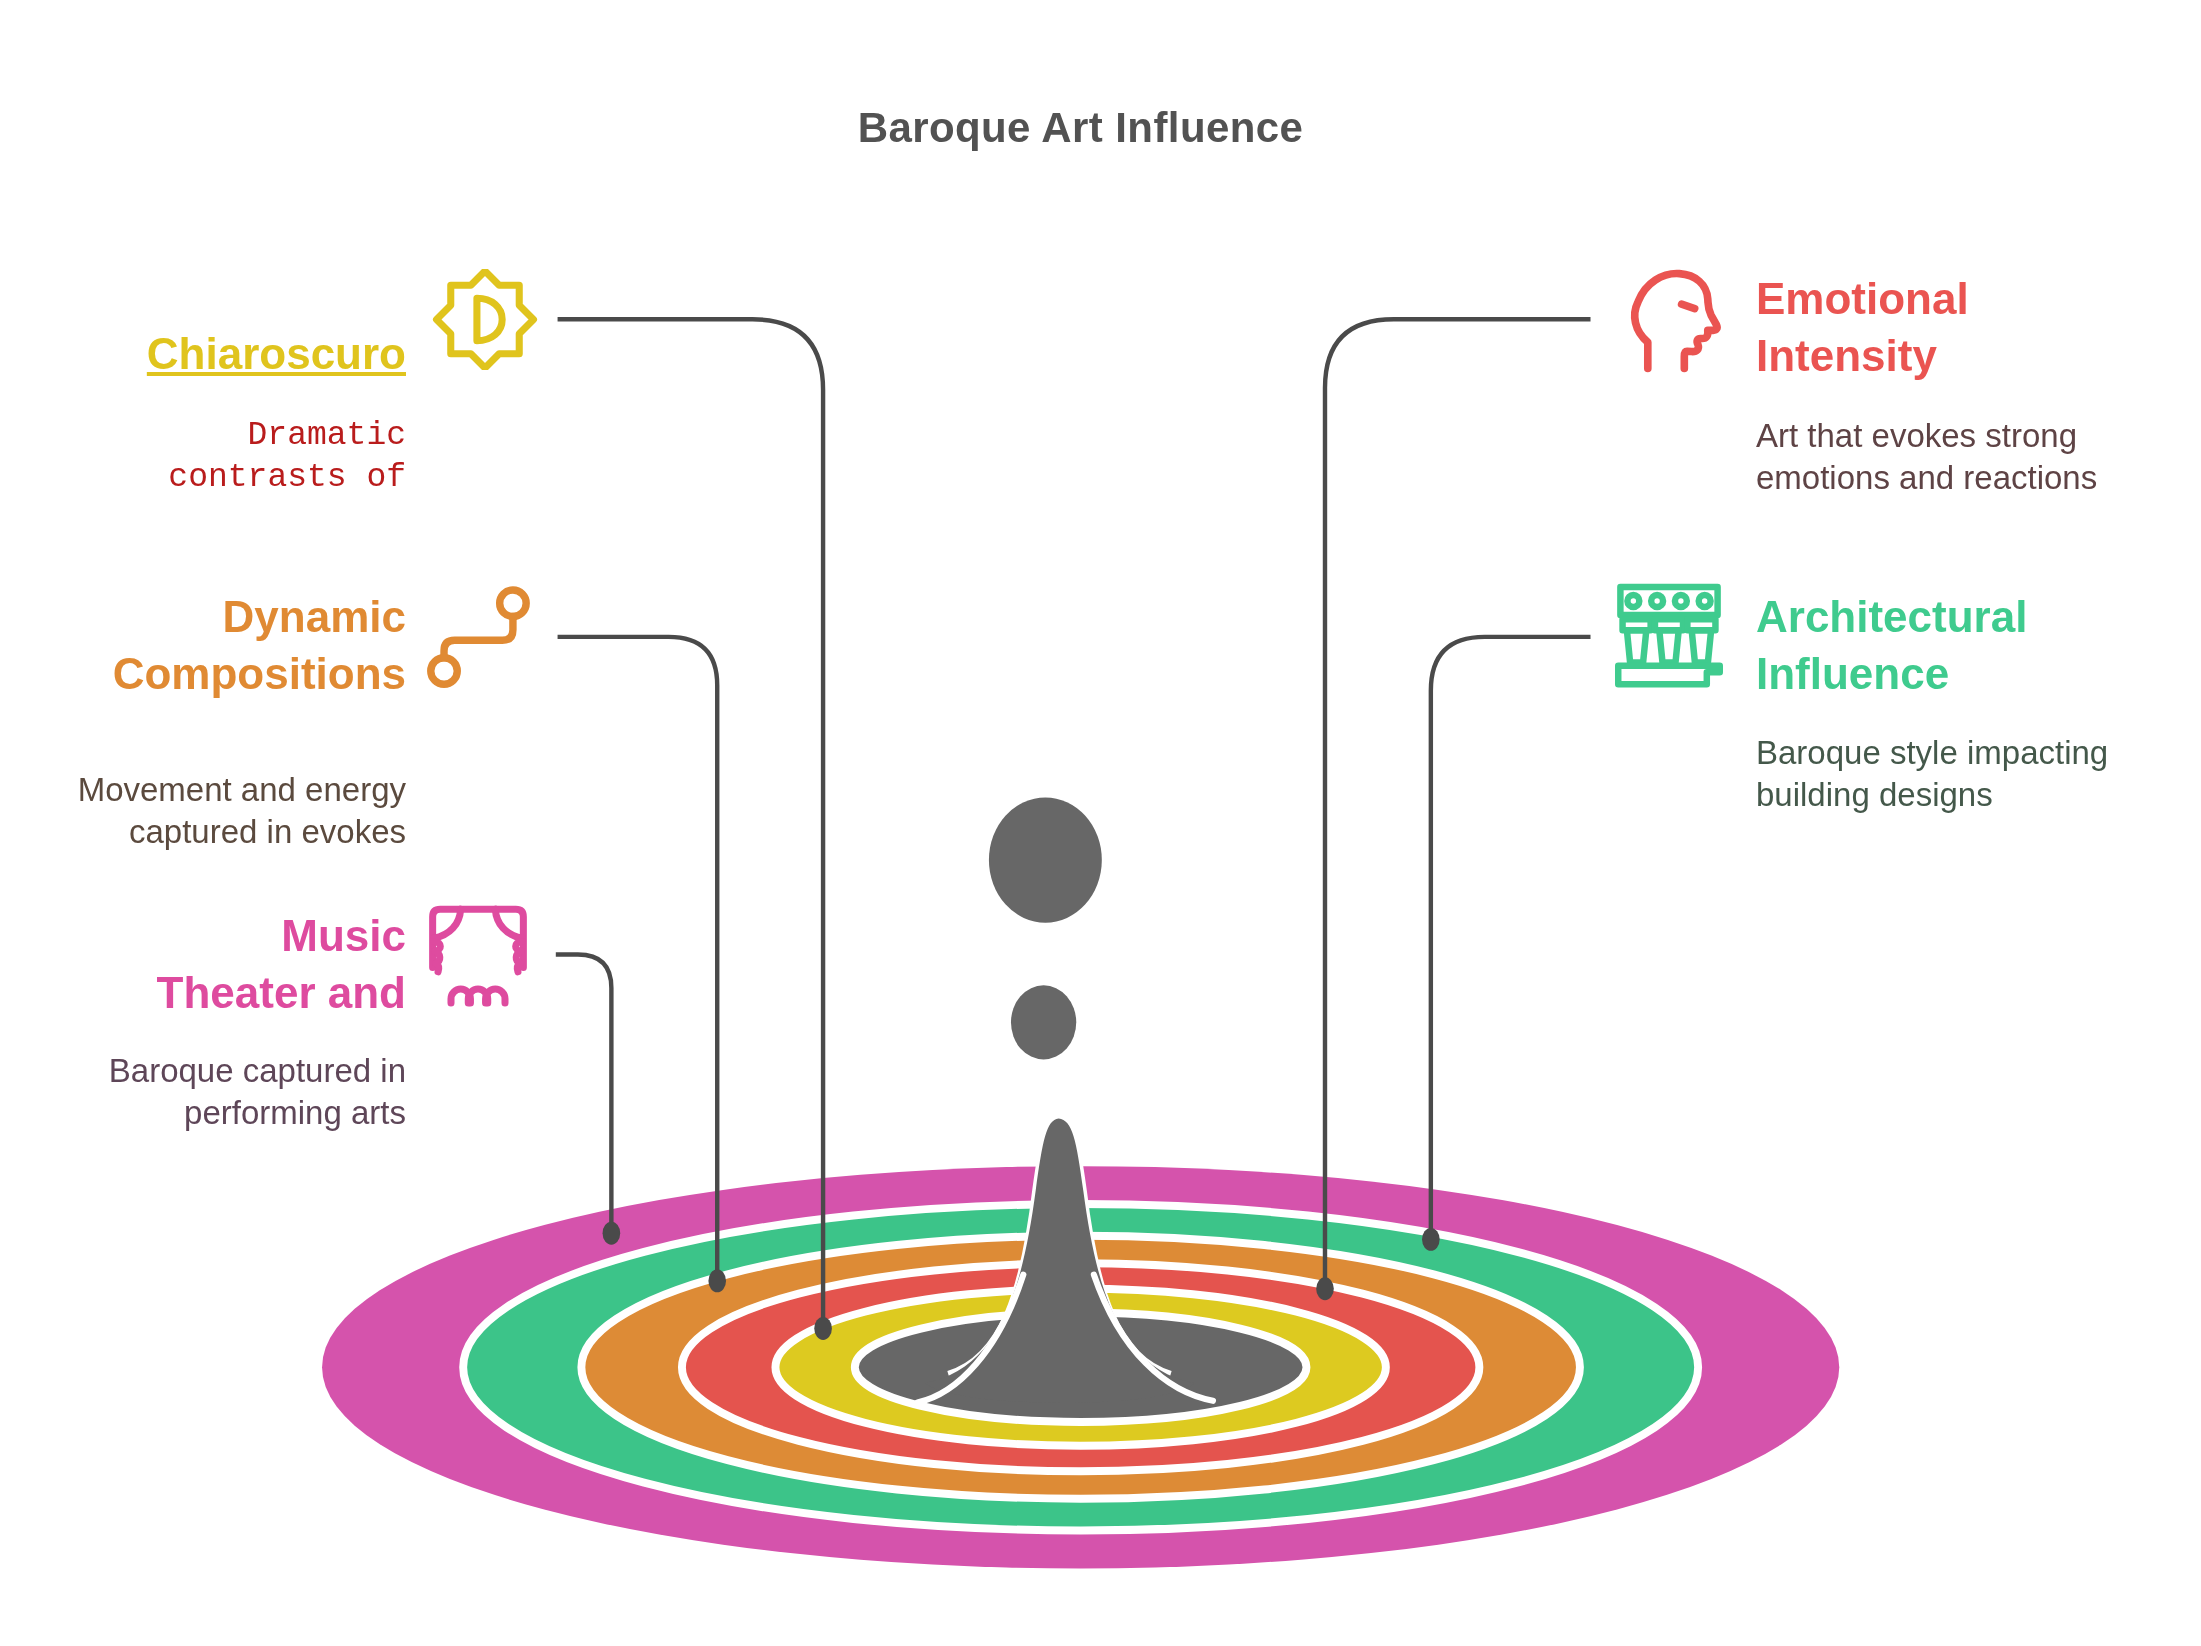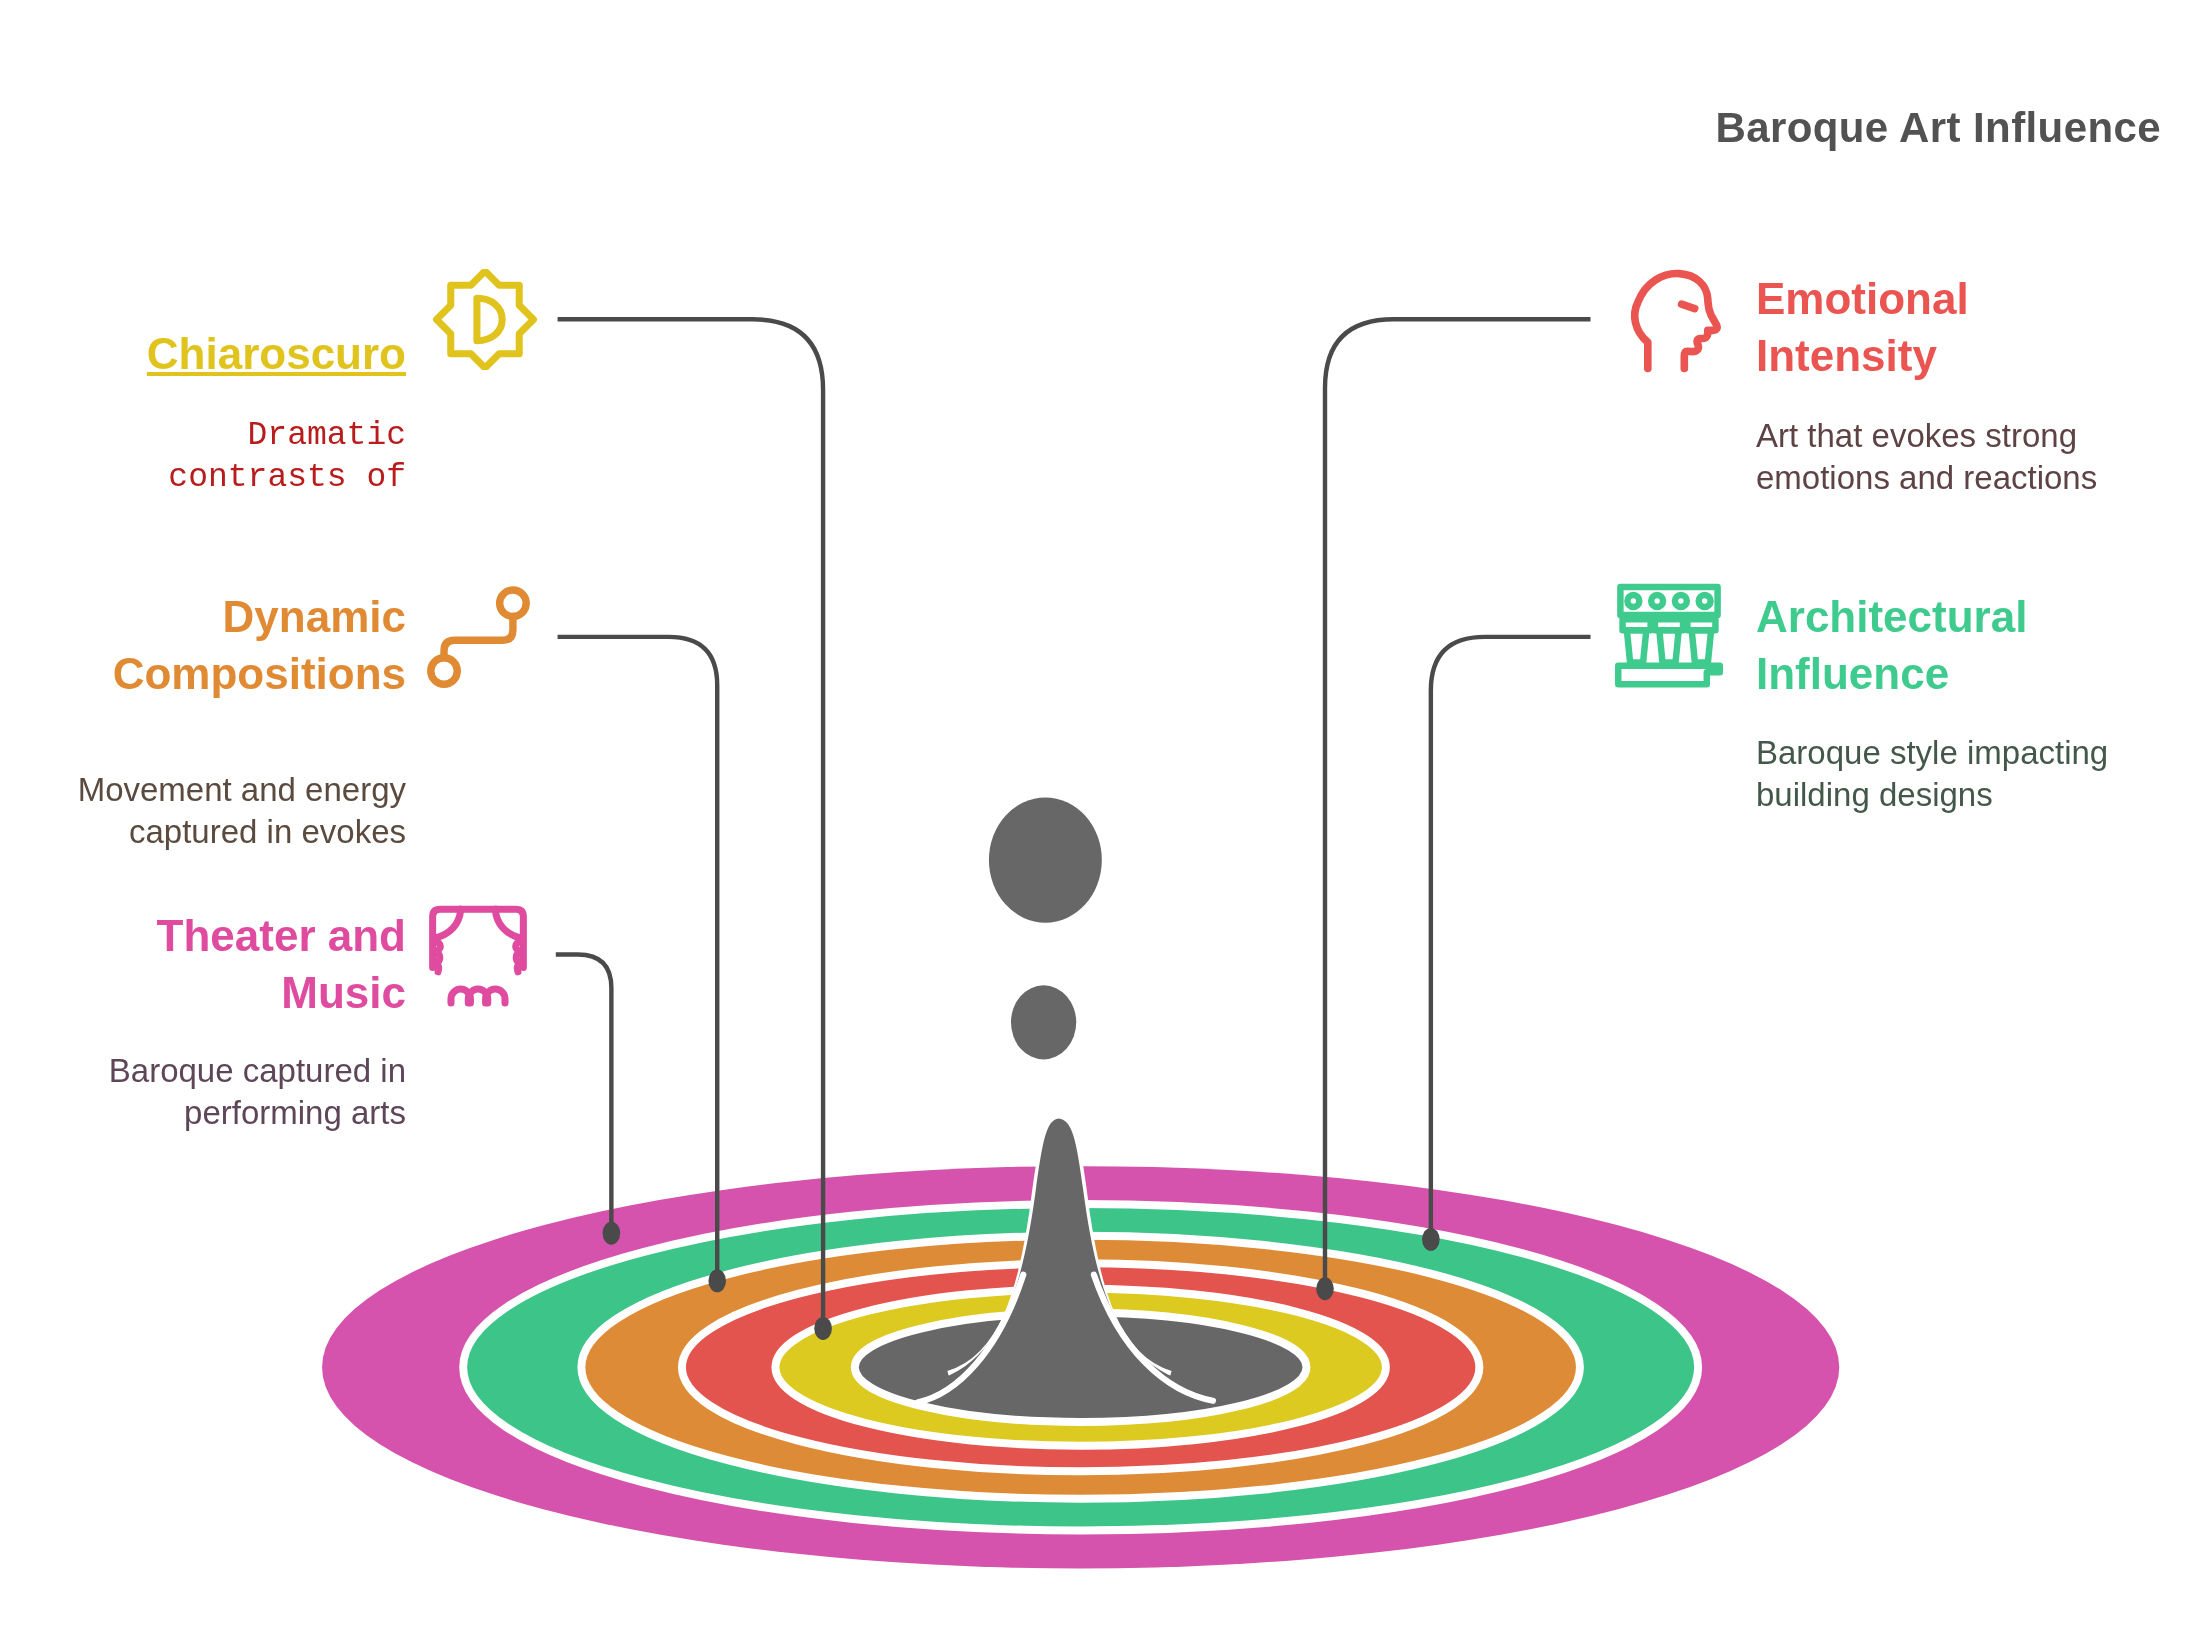--- a/index.html
+++ b/index.html
@@ -1,21 +1,21 @@
 <!DOCTYPE html>
 <html style="font-size:14px"><head>
 <meta charset="utf-8">
 <style>
   html,body{margin:0;padding:0;background:#ffffff;}
   .stage{
     position:relative;width:2201px;height:1646px;background:#ffffff;overflow:hidden;
     font-family:"Liberation Sans",sans-serif;
   }
   .page-title{
-    position:absolute;left:0;top:104px;width:2161px;text-align:right;
+    position:absolute;left:0;top:104px;width:2161px;text-align:center;
     font-size:42px;font-weight:bold;letter-spacing:0.4px;
   }
   .item{position:absolute;}
   .heading{font-size:44px;font-weight:bold;line-height:57px;}
   .heading span{display:block;}
   .desc{font-size:33px;line-height:42px;}
   .desc span{display:block;}
   
   .item-left{left:53px;width:353px;text-align:right;}
   
@@ -105,22 +105,22 @@
   </div>
   <svg class="icon" id="icon-dynamic" viewBox="0 0 100 100">
     <g fill="none" stroke-width="7" stroke-linejoin="round" stroke-linecap="round" stroke="#e08a33">
       <circle cx="82" cy="20" r="12.5"></circle>
       <circle cx="17" cy="84" r="12.5"></circle>
       <path d="M82 32.5 V45 Q82 55 72 55 H27 Q17 55 17 65 V71.5"></path>
     </g>
   </svg>
 
   <div class="item item-left heading" id="t-theater" style="color: rgb(222, 75, 159);">
+    <span>Music</span>
     <span>Theater and</span>
-    <span>Music</span>
   </div>
   <div class="item item-left desc" id="d-theater" style="color: rgb(94, 70, 88);">
     <span>Baroque captured in</span>
     <span>performing arts</span>
   </div>
   <svg class="icon" id="icon-theater" viewBox="0 0 100 100">
     <g fill="none" stroke-width="6.5" stroke-linejoin="round" stroke-linecap="round" stroke="#de4b9f">
       <path d="M8 62 V15 Q8 8 15 8 H85 Q92 8 92 15 V62"></path>
       <path d="M34 8 C33 22 24 32 9 35"></path>
       <path d="M66 8 C67 22 76 32 91 35"></path>

